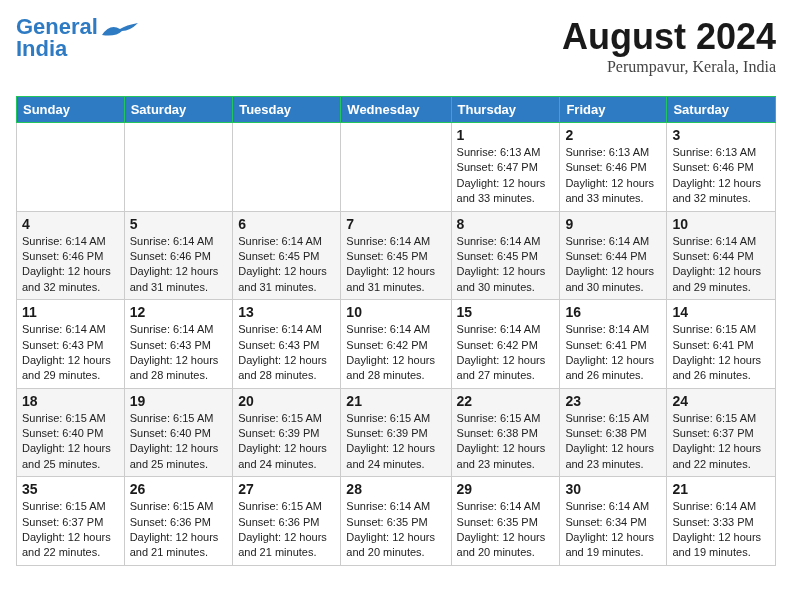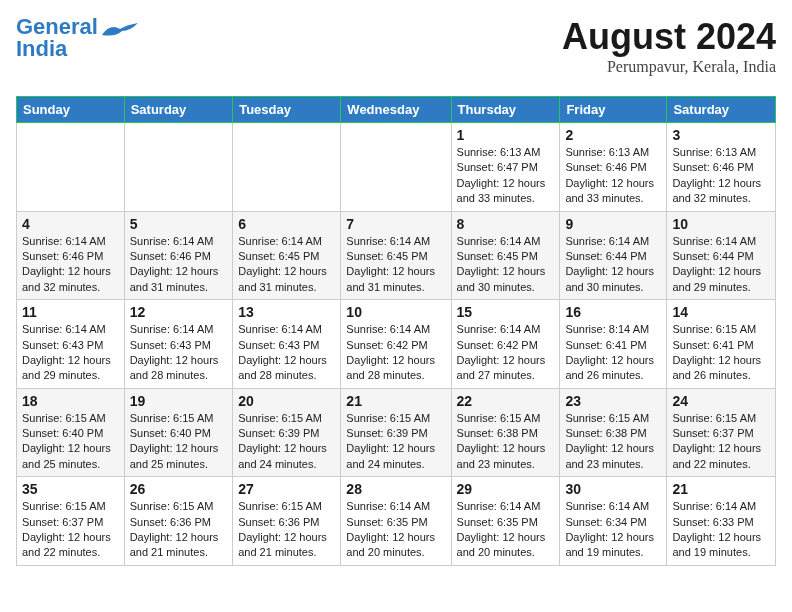--- a/index.html
+++ b/index.html
@@ -327,19 +327,19 @@
         <td>
           <span class="day-num">30</span>
           <div class="day-detail">Sunrise: 6:14 AM
 Sunset: 6:34 PM
 Daylight: 12 hours
 and 19 minutes.</div>
         </td>
         <td>
           <span class="day-num">21</span>
           <div class="day-detail">Sunrise: 6:14 AM
-Sunset: 6:33 PM
+Sunset: 3:33 PM
 Daylight: 12 hours
 and 19 minutes.</div>
         </td>
       </tr>
     </tbody>
 </table>
 
 </body></html>

